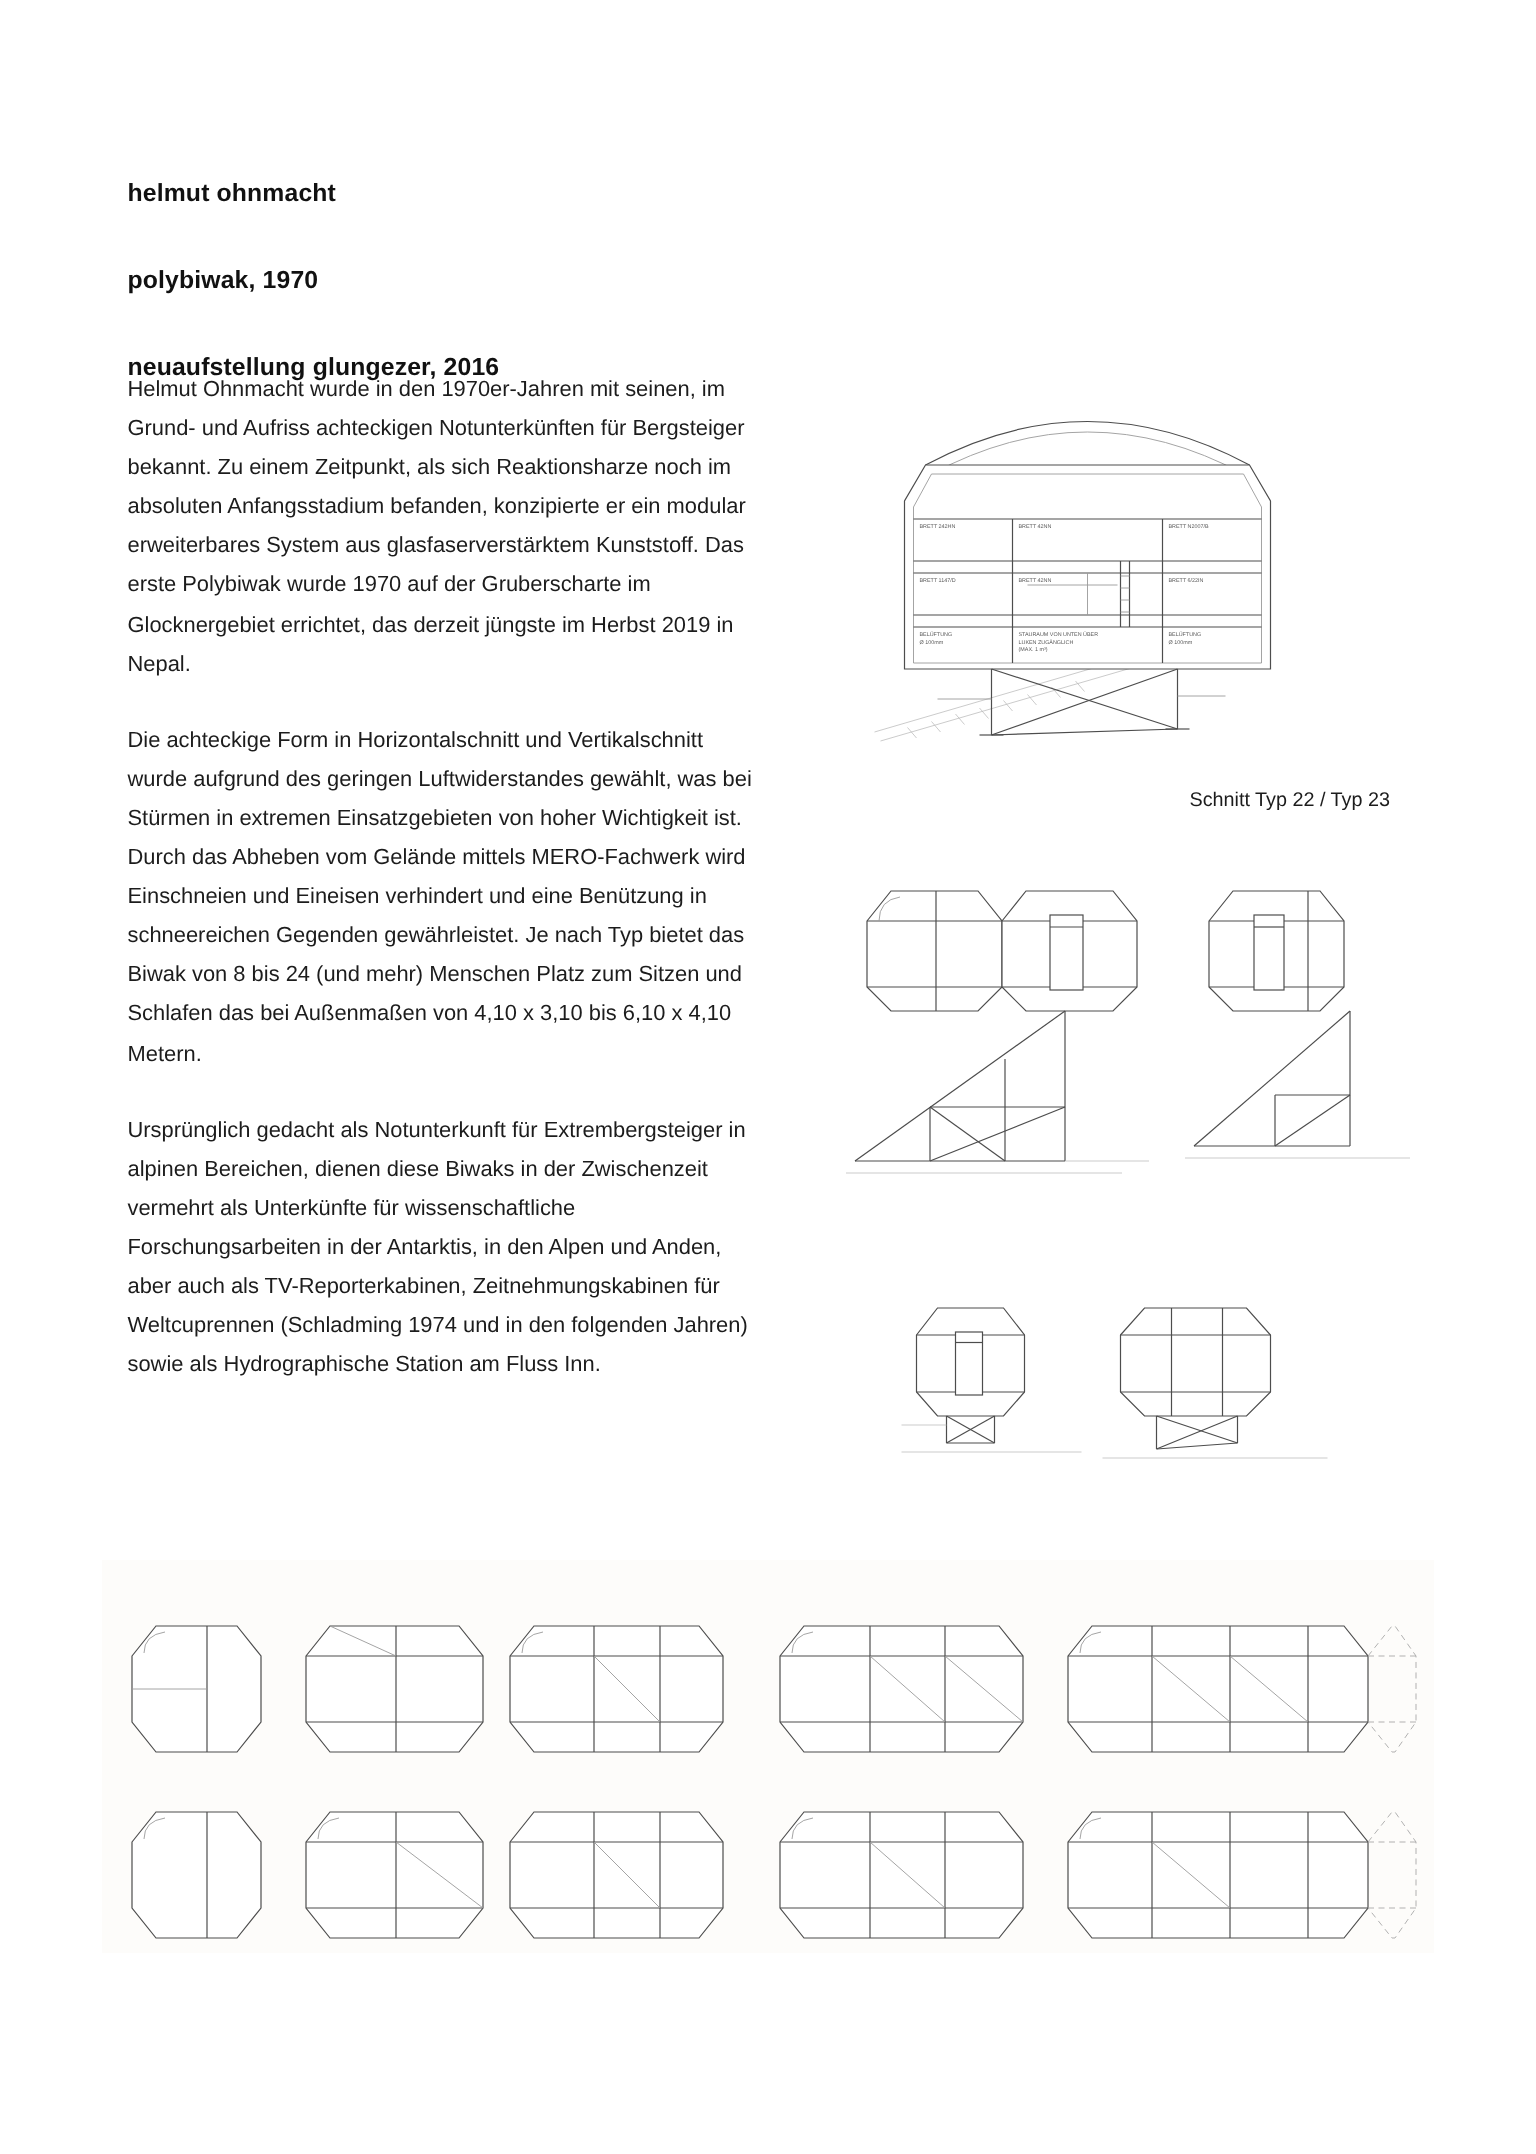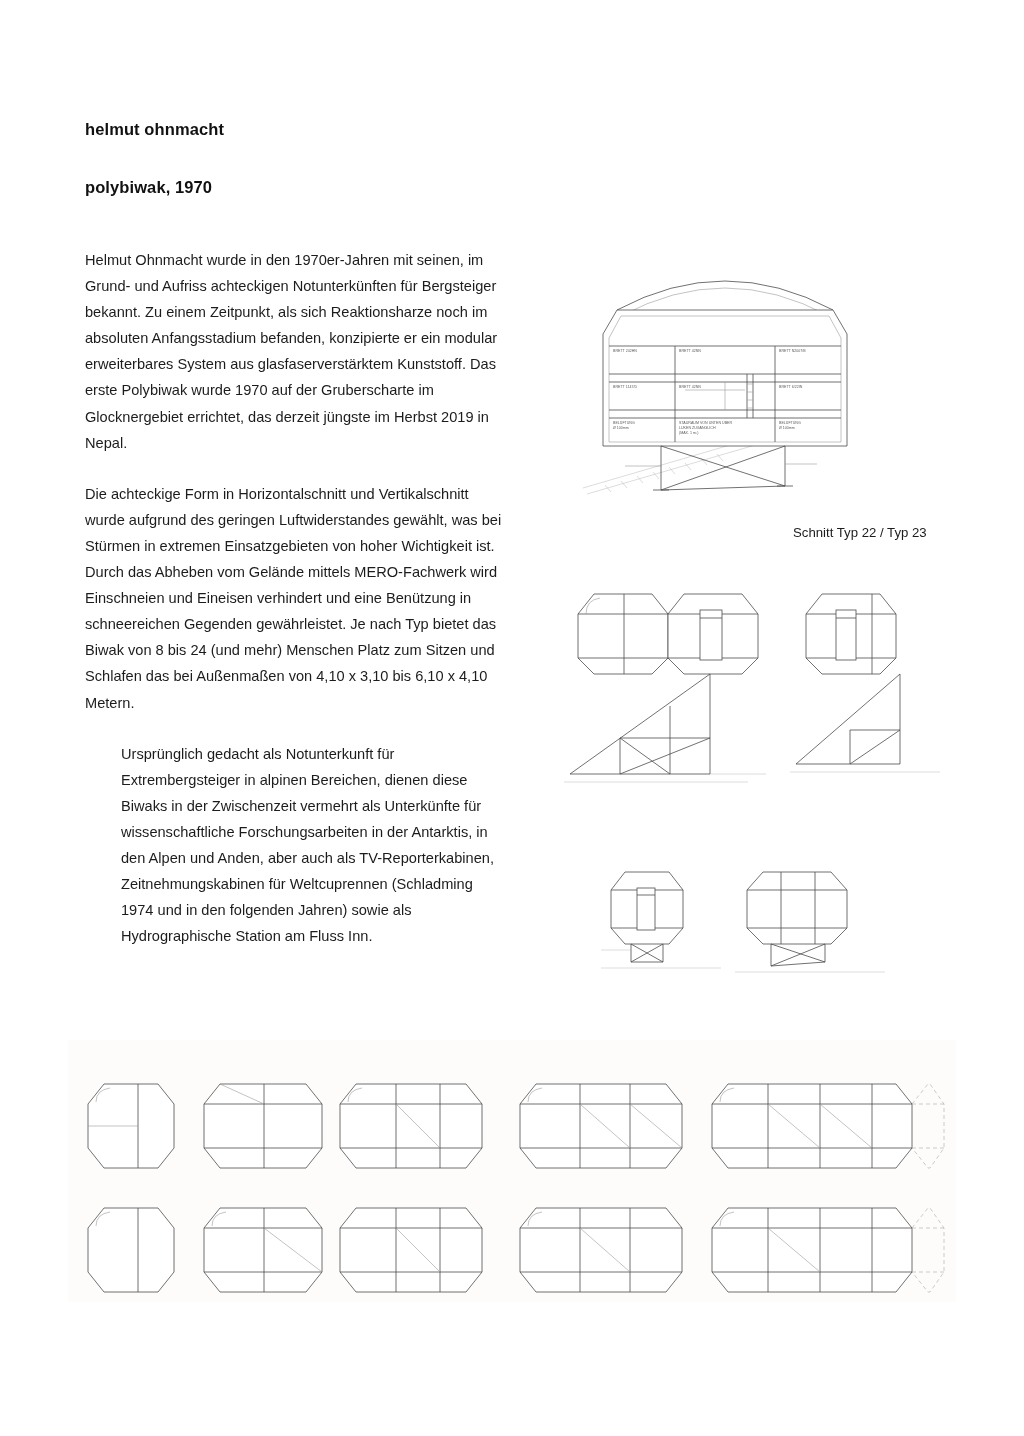--- a/index.html
+++ b/index.html
@@ -39,21 +39,21 @@
     left: 85px;
     top: 247px;
     width: 420px;
     font-size: 14.6px;
     line-height: 26.1px;
     color: #1c1c1c;
   }
   .body-col p {
     margin: 0 0 25px 0;
   }
-  .body-col p:last-child { margin-bottom: 0; margin-left: 36px; }
+  .body-col p:last-child { margin-bottom: 0; }
 
   
   .dwg {
     position: absolute;
   }
   .caption {
     position: absolute;
     font-size: 13.2px;
     color: #1c1c1c;
     white-space: nowrap;
@@ -82,20 +82,21 @@
   }
 </style>
 </head>
 <body>
 
 <div class="page">
 
   <div class="title-block">
     <div>helmut ohnmacht</div>
     <div>polybiwak, 1970</div>
+    <div>neuaufstellung glungezer, 2016</div>
   </div>
 
   <div class="body-col">
     <p>Helmut Ohnmacht wurde in den 1970er-Jahren mit seinen, im Grund- und Aufriss achteckigen Notunterkünften für Bergsteiger bekannt. Zu einem Zeitpunkt, als sich Reaktionsharze noch im absoluten Anfangsstadium befanden, konzipierte er ein modular erweiterbares System aus glasfaserverstärktem Kunststoff. Das erste Polybiwak wurde 1970 auf der Gruberscharte im Glocknergebiet errichtet, das derzeit jüngste im Herbst 2019 in Nepal.</p>
     <p>Die achteckige Form in Horizontalschnitt und Vertikalschnitt wurde aufgrund des geringen Luftwiderstandes gewählt, was bei Stürmen in extremen Einsatzgebieten von hoher Wichtigkeit ist. Durch das Abheben vom Gelände mittels MERO-Fachwerk wird Einschneien und Eineisen verhindert und eine Benützung in schneereichen Gegenden gewährleistet. Je nach Typ bietet das Biwak von 8 bis 24 (und mehr) Menschen Platz zum Sitzen und Schlafen das bei Außenmaßen von 4,10 x 3,10 bis 6,10 x 4,10 Metern.</p>
     <p>Ursprünglich gedacht als Notunterkunft für Extrembergsteiger in alpinen Bereichen, dienen diese Biwaks in der Zwischenzeit vermehrt als Unterkünfte für wissenschaftliche Forschungsarbeiten in der Antarktis, in den Alpen und Anden, aber auch als TV-Reporterkabinen, Zeitnehmungskabinen für Weltcuprennen (Schladming 1974 und in den folgenden Jahren) sowie als Hydrographische Station am Fluss Inn.</p>
   </div>
 
   <div class="dwg" style="left:565px; top:238px; width:400px; height:260px;">
     <svg width="400" height="260" viewBox="0 0 400 260">

